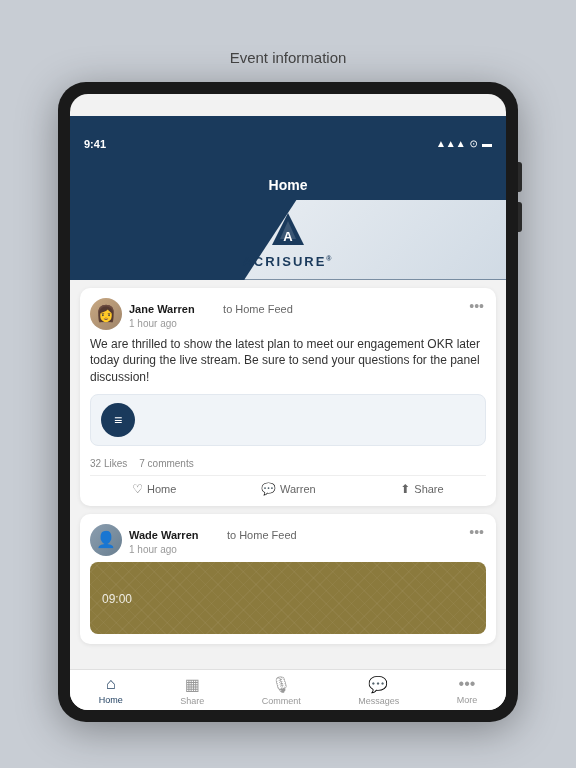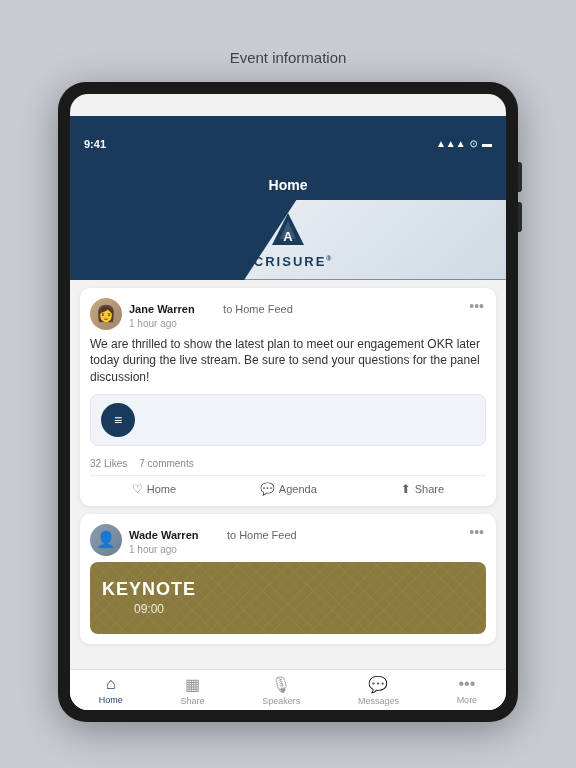--- a/index.html
+++ b/index.html
@@ -421,21 +421,21 @@
           <span class="stat-text">7 comments</span>
         </div>
 
         <div class="post-actions">
           <div class="action-btn">
             <span class="action-icon">♡</span>
             <span>Home</span>
           </div>
           <div class="action-btn">
             <span class="action-icon">💬</span>
-            <span>Agenda</span>
+            <span>Warren</span>
           </div>
           <div class="action-btn">
             <span class="action-icon">⬆</span>
             <span>Share</span>
           </div>
         </div>
       </div>
 
       <div class="post-card">
         <div class="post-header">
@@ -451,40 +451,39 @@
               <div class="post-time">1 hour ago</div>
             </div>
           </div>
           <span class="post-more">•••</span>
         </div>
 
 
         <div class="keynote-card">
           <div class="keynote-pattern"></div>
           <div class="keynote-text">
-            <div class="keynote-label">KEYNOTE</div>
             <div class="keynote-time">09:00</div>
           </div>
         </div>
       </div>
 
     </div>
 
     <div class="tab-bar">
       <div class="tab-item">
         <span class="tab-icon active">⌂</span>
         <span class="tab-label active">Home</span>
       </div>
       <div class="tab-item">
         <span class="tab-icon">▦</span>
         <span class="tab-label">Share</span>
       </div>
       <div class="tab-item">
         <span class="tab-icon">🎙</span>
-        <span class="tab-label">Speakers</span>
+        <span class="tab-label">Comment</span>
       </div>
       <div class="tab-item">
         <span class="tab-icon">💬</span>
         <span class="tab-label">Messages</span>
       </div>
       <div class="tab-item">
         <span class="tab-icon">•••</span>
         <span class="tab-label">More</span>
       </div>
     </div>

